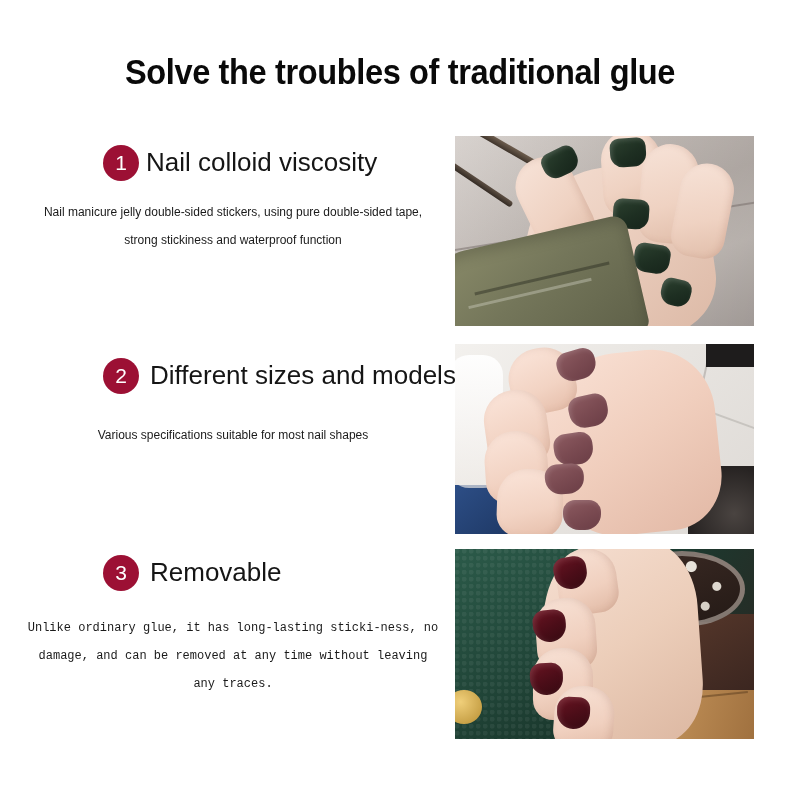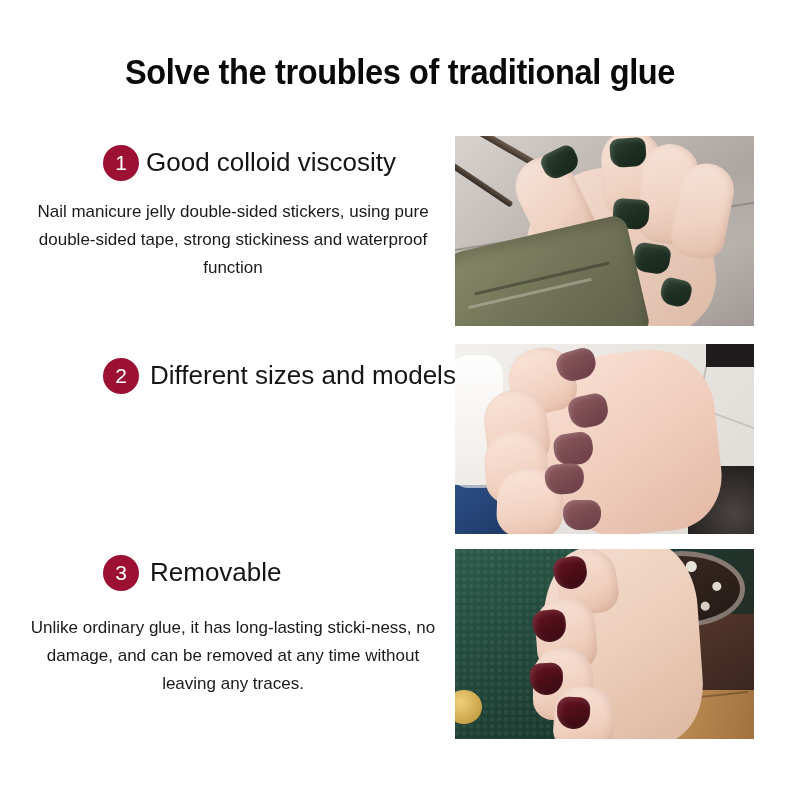--- a/index.html
+++ b/index.html
@@ -87,32 +87,33 @@
   }
 
   .feature-1 .feature-title { margin-left: 44px; }
   .feature-2 .feature-title { margin-left: 48px; }
   .feature-3 .feature-title { margin-left: 48px; }
 
   .feature-body {
     margin-top: 16px;
     width: 430px;
     text-align: center;
-    font-size: 17px;
+    font-size: 12px;
     line-height: 28px;
     color: #1a1a1a;
     padding: 0 8px;
   }
 
   .feature-2 .feature-body {
     margin-top: 26px;
   }
 
   .feature-3 .feature-body {
     margin-top: 22px;
+    font-family: Liberation Mono, monospace;
   }
 
   
   .photos {
     position: absolute;
     left: 455px;
     top: 0;
     width: 300px;
     height: 800px;
   }
@@ -335,30 +336,31 @@
 
 <div id="page">
 
   <div class="page-title">Solve the troubles of traditional glue</div>
 
   <div class="features">
 
     <div class="feature feature-1">
       <div class="badge">1</div>
       <div class="feature-head">
-        <span class="feature-title">Good colloid viscosity</span>
+        <span class="feature-title">Nail colloid viscosity</span>
       </div>
       <div class="feature-body">Nail manicure jelly double-sided stickers, using pure double-sided tape, strong stickiness and waterproof function</div>
     </div>
 
     <div class="feature feature-2">
       <div class="badge">2</div>
       <div class="feature-head">
         <span class="feature-title">Different sizes and models</span>
       </div>
+      <div class="feature-body">Various specifications suitable for most nail shapes</div>
     </div>
 
     <div class="feature feature-3">
       <div class="badge">3</div>
       <div class="feature-head">
         <span class="feature-title">Removable</span>
       </div>
       <div class="feature-body">Unlike ordinary glue, it has long-lasting sticki-ness, no damage, and can be removed at any time without leaving any traces.</div>
     </div>
 

